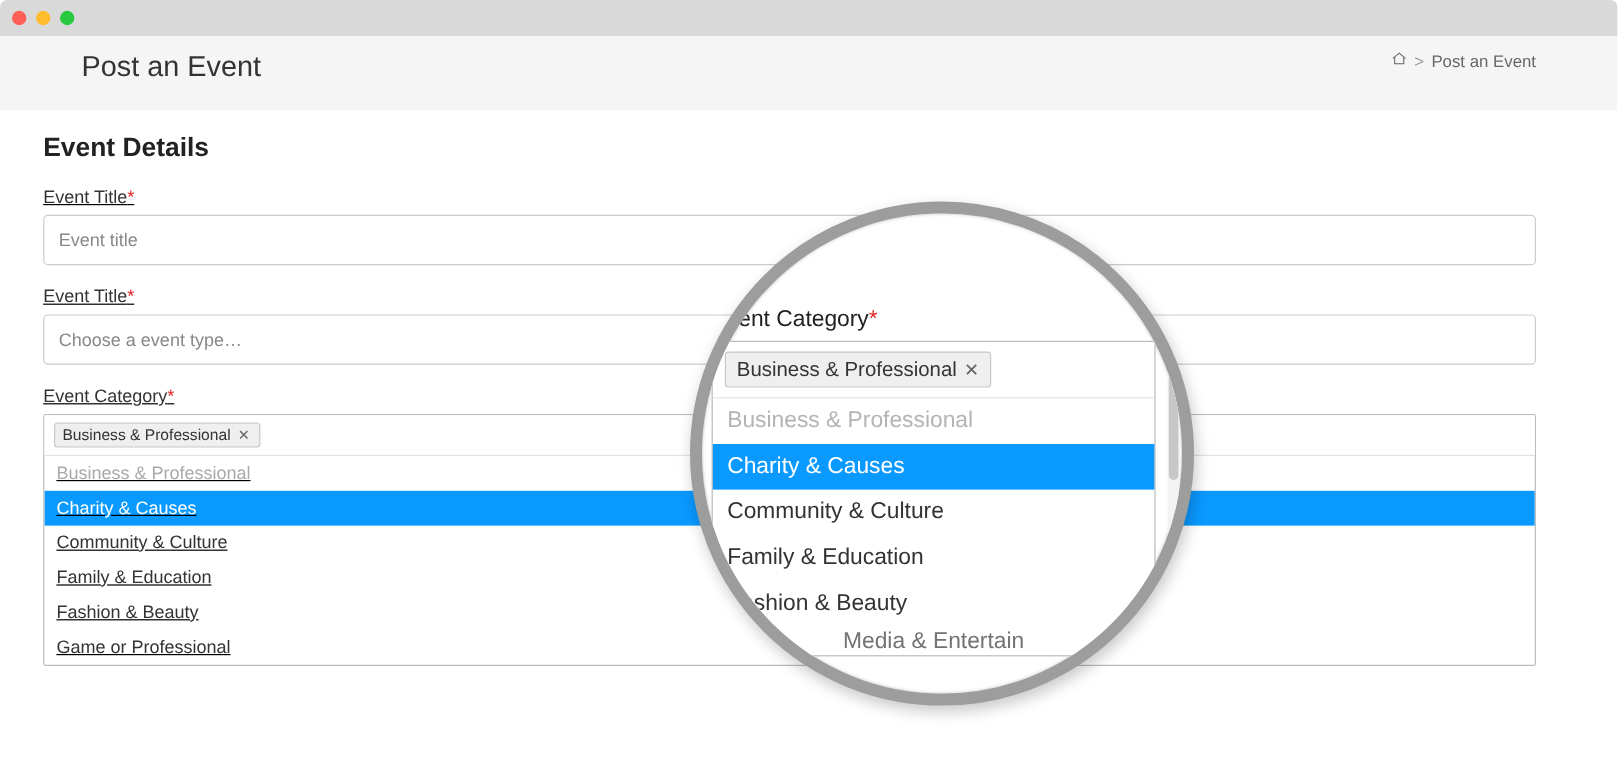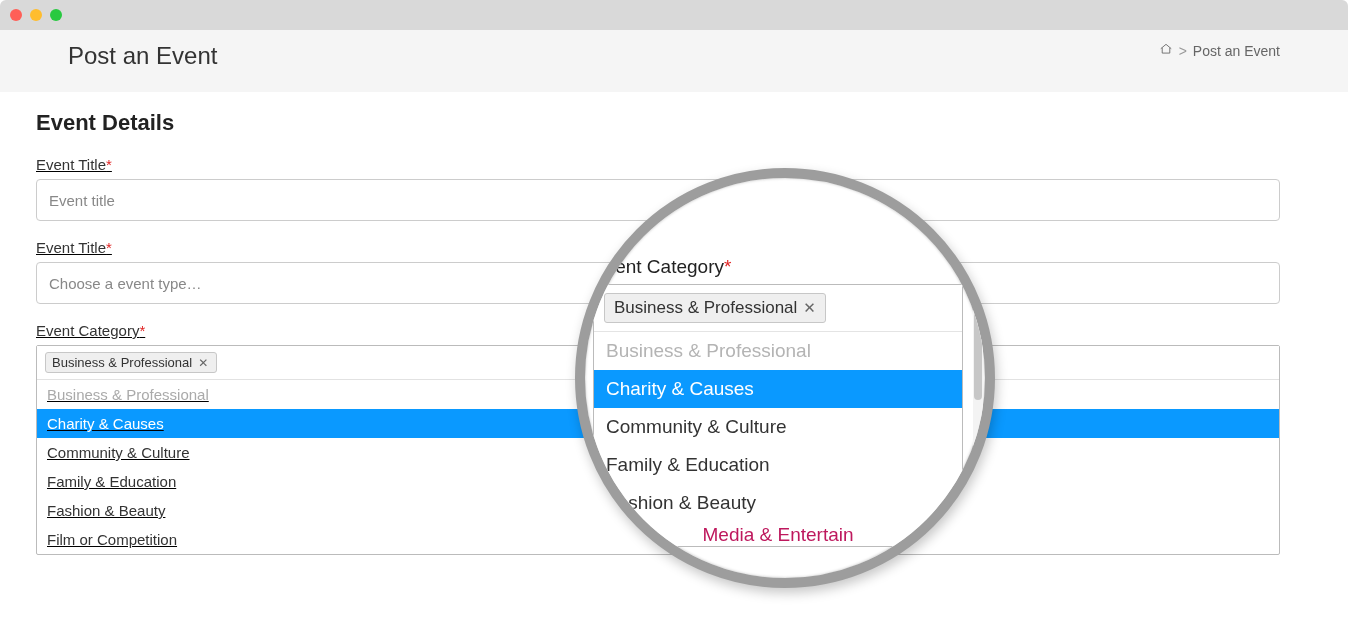--- a/index.html
+++ b/index.html
@@ -177,21 +177,21 @@
     font-size: 19px;
     color: #333;
   }
   .lens-opt.disabled { color: #b4b4b4; }
   .lens-opt.highlight { background: #0a99ff; color: #fff; }
   .lens-opt.last {
     text-align: center;
     padding-top: 2px;
     padding-bottom: 0;
     font-size: 19px;
-    color: #be185d;
+    color: #737373;
     white-space: nowrap;
   }
   .lens-scrollbar {
     position: absolute;
     right: 2px;
     top: 40px;
     width: 10px;
     height: 310px;
     background: #f3f3f3;
     border-radius: 5px;
@@ -254,21 +254,21 @@
           <span>Business &amp; Professional</span>
           <span class="tag-x">✕</span>
         </span>
       </div>
       <div class="ms-options" id="ms-options">
           <div class="ms-opt disabled">Business &amp; Professional</div>
           <div class="ms-opt highlight">Charity &amp; Causes</div>
           <div class="ms-opt">Community &amp; Culture</div>
           <div class="ms-opt">Family &amp; Education</div>
           <div class="ms-opt">Fashion &amp; Beauty</div>
-          <div class="ms-opt">Film or Competition</div>
+          <div class="ms-opt">Game or Professional</div>
         </div>
     </div>
   </div>
 </div>
 
 <div class="lens-wrap">
   <div class="lens">
     <div class="lens-inner">
       <div class="lens-label">
         <span>Event Category</span><span class="req">*</span>

